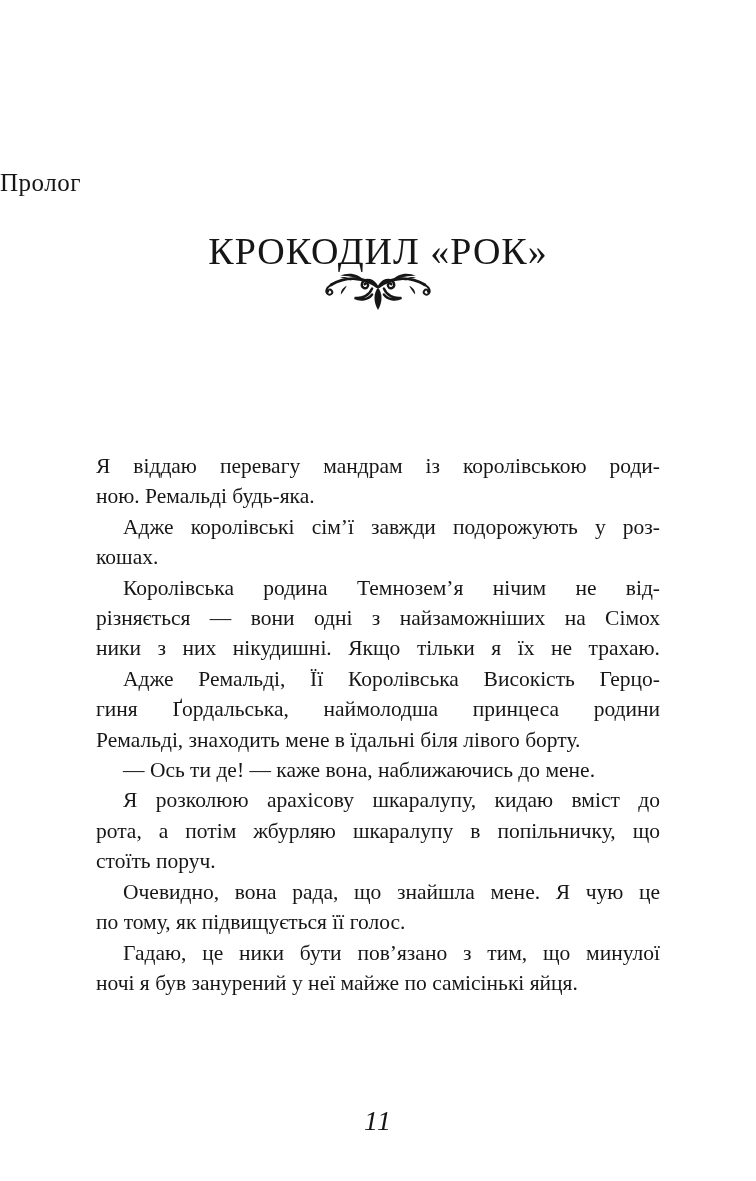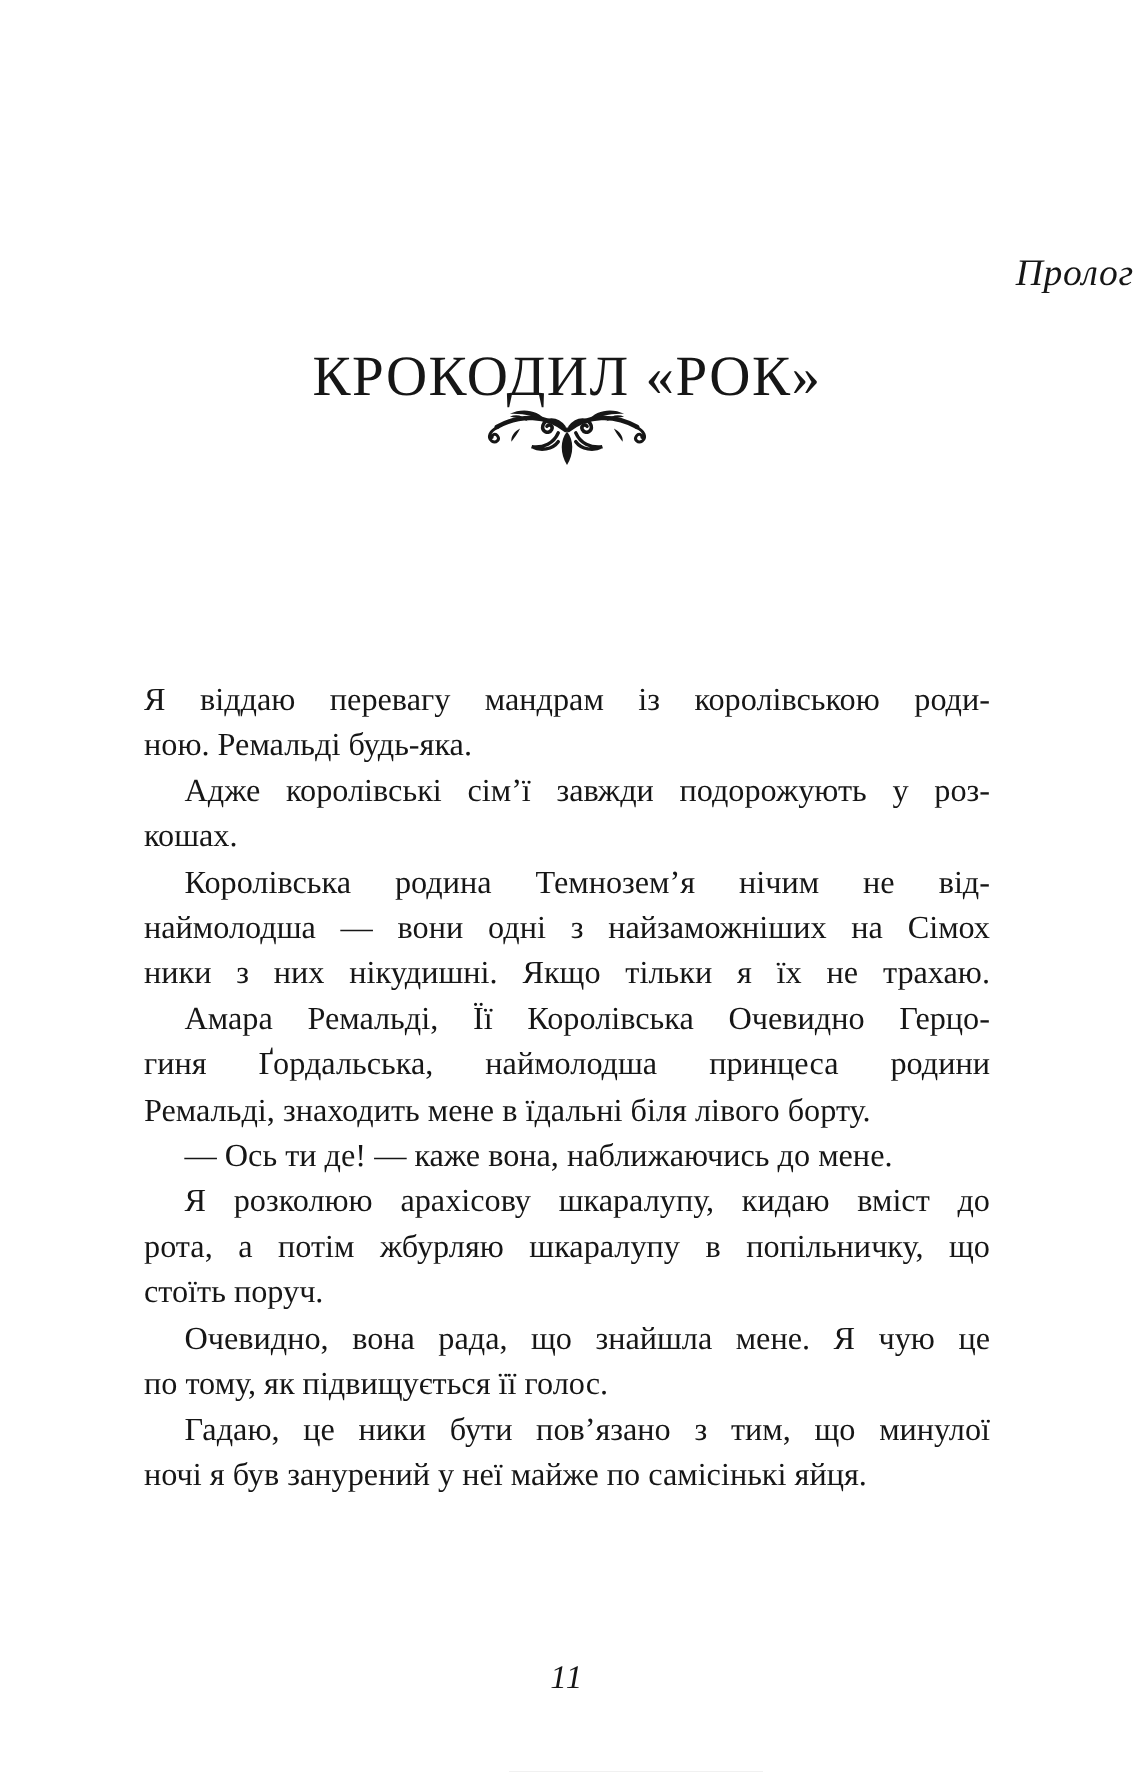--- a/index.html
+++ b/index.html
@@ -9,22 +9,21 @@
     height: 1181px;
     margin: 0 auto;
     background: #ffffff;
     color: #161616;
     font-family: "Liberation Serif", "DejaVu Serif", serif;
     overflow: hidden;
   }
   .kicker {
     position: absolute;
     top: 169px; left: 0; right: 0;
-    text-align: right;
-    font-style: italic;
+    text-align: left;
     font-size: 25px;
     letter-spacing: 0.5px;
   }
   .chapter-title {
     position: absolute;
     top: 204px; left: 0; right: 0;
     text-align: center;
     font-size: 38px;
     letter-spacing: 1px;
     font-weight: 400;
@@ -53,21 +52,21 @@
   .line.last {
     text-align: left;
     text-align-last: left;
   }
   .line.indented { text-indent: 27px; }
   .page-number {
     position: absolute;
     top: 1105px; left: 0; right: 0;
     text-align: center;
     font-style: italic;
-    font-size: 22px;
+    font-size: 28px;
     letter-spacing: 1px;
   }
 </style>
 </head>
 <body>
 
 <div class="page">
 
   <div class="kicker">Пролог</div>
 
@@ -105,25 +104,25 @@
       <div class="paragraph">
         <div class="line">Я віддаю перевагу мандрам із королівською роди-</div>
         <div class="line last">ною. Ремальді будь-яка.</div>
       </div>
       <div class="paragraph">
         <div class="line indented">Адже королівські сім’ї завжди подорожують у роз-</div>
         <div class="line last">кошах.</div>
       </div>
       <div class="paragraph">
         <div class="line indented">Королівська родина Темнозем’я нічим не від-</div>
-        <div class="line">наймолодша — вони одні з найзаможніших на Сімох</div>
+        <div class="line">різняється — вони одні з найзаможніших на Сімох</div>
         <div class="line">ники з них нікудишні. Якщо тільки я їх не трахаю.</div>
       </div>
       <div class="paragraph">
-        <div class="line indented">Амара Ремальді, Її Королівська Очевидно Герцо-</div>
+        <div class="line indented">Адже Ремальді, Її Королівська Високість Герцо-</div>
         <div class="line">гиня Ґордальська, наймолодша принцеса родини</div>
         <div class="line last">Ремальді, знаходить мене в їдальні біля лівого борту.</div>
       </div>
       <div class="paragraph">
         <div class="line last indented">— Ось ти де! — каже вона, наближаючись до мене.</div>
       </div>
       <div class="paragraph">
         <div class="line indented">Я розколюю арахісову шкаралупу, кидаю вміст до</div>
         <div class="line">рота, а потім жбурляю шкаралупу в попільничку, що</div>
         <div class="line last">стоїть поруч.</div>

